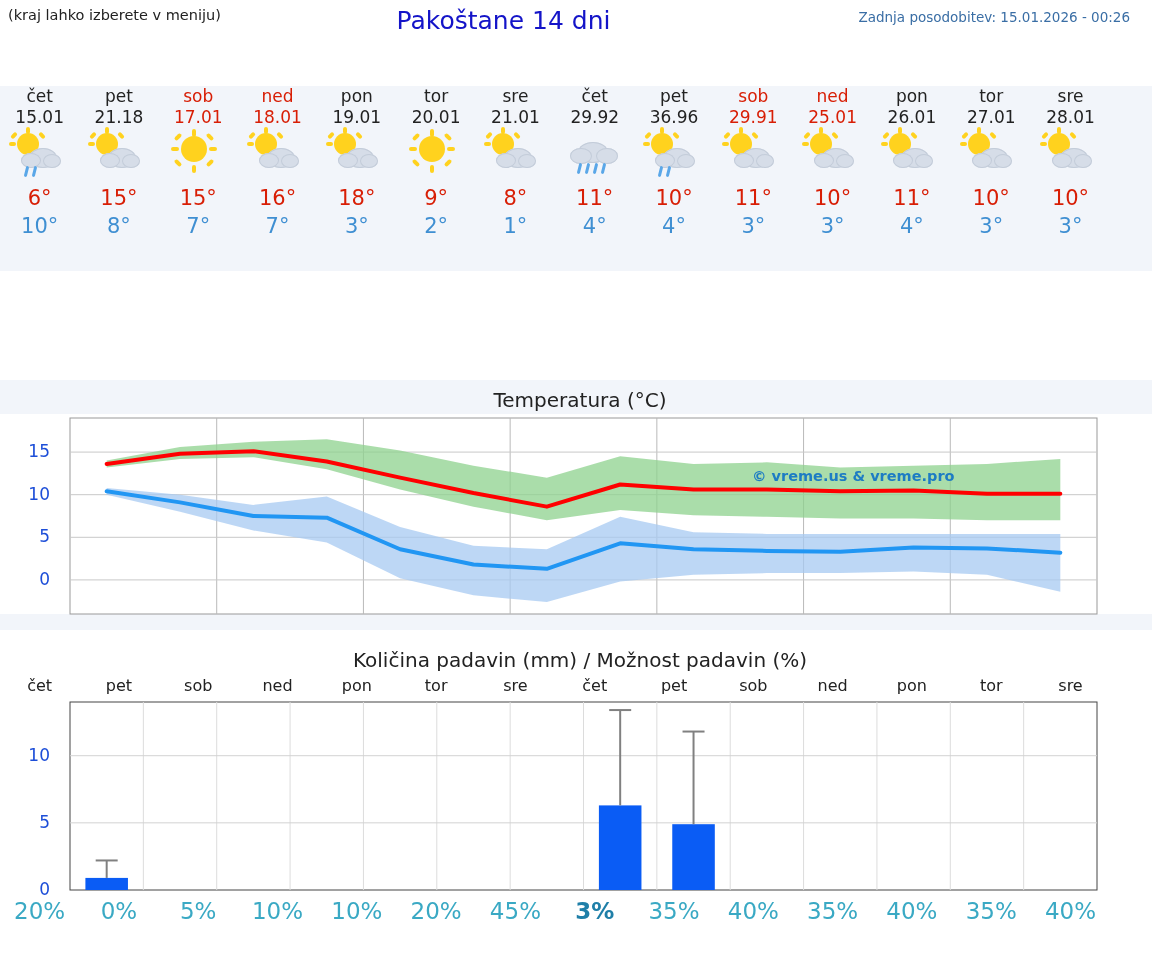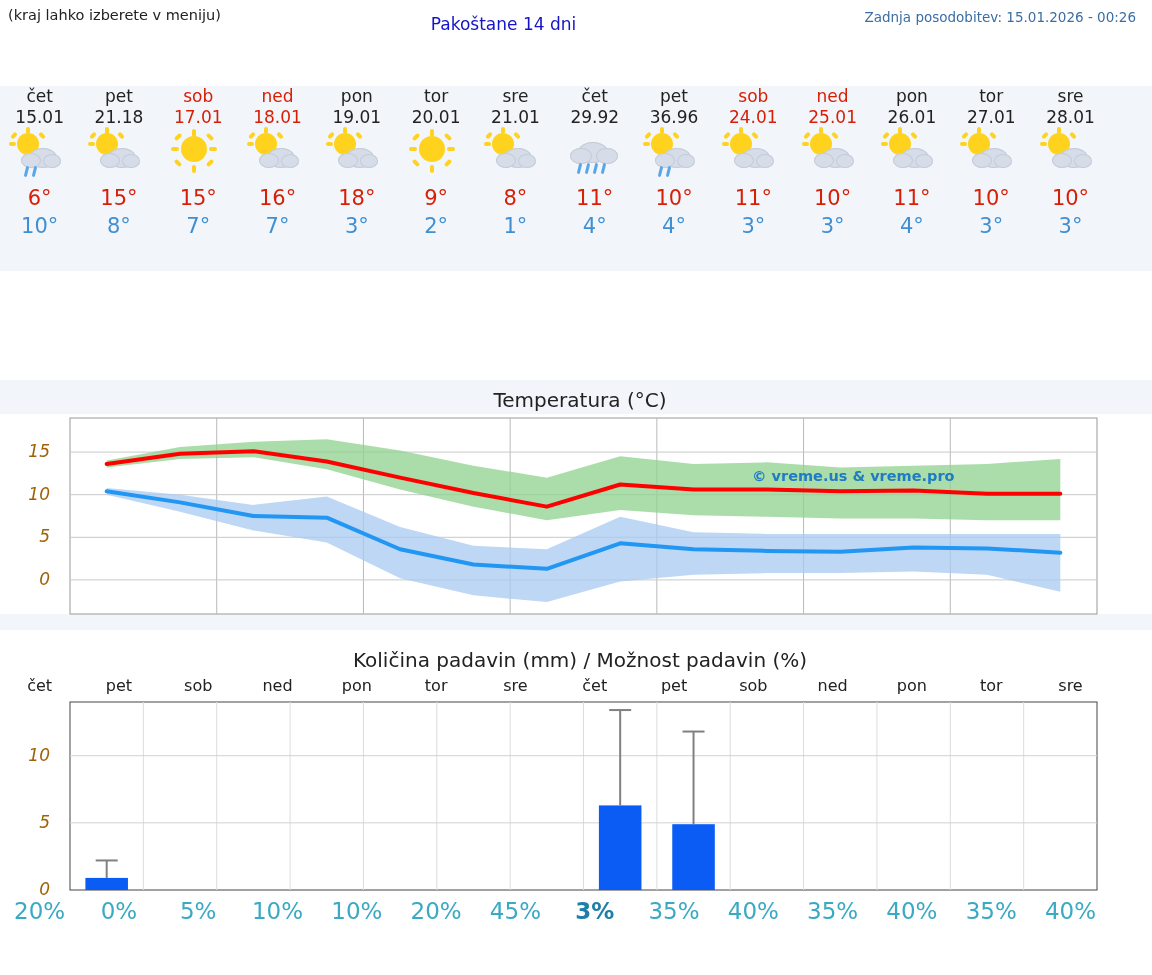--- a/index.html
+++ b/index.html
@@ -6,22 +6,22 @@
   body{
     width:1152px;height:975px;
     background:#ffffff;
     font-family:"DejaVu Sans","Liberation Sans",sans-serif;
     color:#333;
     position:relative;
     overflow:hidden;
   }
   .topbar{position:absolute;left:0;top:0;width:1152px;height:58px;background:#fff;}
   .menu-note{position:absolute;left:8px;top:7px;font-size:14.5px;color:#222;}
-  .page-title{position:absolute;left:0;top:14px;width:1007px;text-align:center;font-size:17px;color:#1414c8;}
-  .update{position:absolute;right:16px;top:9px;font-size:13.5px;color:#3a6ea5;}
+  .page-title{position:absolute;left:0;top:6px;width:1007px;text-align:center;font-size:25px;color:#1414c8;}
+  .update{position:absolute;right:22px;top:9px;font-size:13.5px;color:#3a6ea5;}
 
   
   .strip{position:absolute;left:0;top:86px;width:1152px;height:185px;background:#f2f5fa;}
   .days{position:absolute;left:0;top:0;width:1152px;display:flex;}
   .day{width:79.3px;text-align:center;}
   .dow{font-size:17px;line-height:21px;color:#222;}
   .date{font-size:17px;line-height:21px;color:#222;}
   .day.weekend .dow,.day.weekend .date{color:#d81e05;}
   .icon{height:48px;margin-top:4px;position:relative;}
   .tmax{font-size:21px;color:#d81e05;line-height:28px;margin-top:4px;}
@@ -32,21 +32,21 @@
   .sun{position:absolute;border-radius:50%;background:#ffd21e;}
   .ray{position:absolute;background:#ffd21e;border-radius:2px;}
   .cloud{position:absolute;background:#d6dde8;border-radius:50%;box-shadow:0 0 0 1px #c3ccd9 inset;}
   .rain{position:absolute;width:3px;height:11px;background:#5aa7e8;border-radius:2px;transform:rotate(14deg);}
 
   
   .tchart-wrap{position:absolute;left:0;top:380px;width:1152px;height:250px;background:#f2f5fa;}
   .tchart-title{position:absolute;left:0;top:388px;width:1160px;text-align:center;font-size:20px;color:#222;}
   .plot-white{position:absolute;left:0;top:414px;width:1152px;height:200px;background:#fff;}
   .copyright{position:absolute;left:752px;top:468px;font-size:14.5px;font-weight:bold;color:#1d7cc4;}
-  .tlabel{position:absolute;font-size:17px;color:#a16207;text-align:right;width:30px;font-style:italic;}
+  .tlabel{position:absolute;font-size:17px;color:#1d4ed8;text-align:right;width:30px;}
 
   
   .pchart-title{position:absolute;left:0;top:648px;width:1160px;text-align:center;font-size:20px;color:#222;}
   .pdays{position:absolute;left:0;top:676px;width:1152px;display:flex;}
   .pday{width:79.3px;text-align:center;font-size:16px;color:#222;}
   .pctrow{position:absolute;left:0;top:898px;width:1152px;display:flex;}
   .pct{width:79.3px;text-align:center;font-size:23px;color:#3aa9c4;}
   .pct.strong{color:#1f7fa8;font-weight:bold;}
   svg{display:block;}
 </style>
@@ -223,21 +223,21 @@
             <div class="cloud" style="left:34px;top:22px;width:18px;height:14px;"></div>
             <div class="rain" style="left:16px;top:34px;"></div>
             <div class="rain" style="left:24px;top:34px;"></div>
           </div>
         </div>
         <div class="tmax">10°</div>
         <div class="tmin">4°</div>
       </div>
       <div class="day weekend">
         <div class="dow">sob</div>
-        <div class="date">24.01</div>
+        <div class="date">29.91</div>
         <div class="icon">
           <div class="wi">
             <div class="sun" style="left:8px;top:1px;width:22px;height:22px;"></div>
             <div class="ray" style="left:17px;top:-5px;width:4px;height:7px;"></div>
             <div class="ray" style="left:0px;top:10px;width:7px;height:4px;"></div>
             <div class="ray" style="left:3px;top:0px;width:4px;height:7px;transform:rotate(45deg);"></div>
             <div class="ray" style="left:31px;top:0px;width:4px;height:7px;transform:rotate(-45deg);"></div>
             <div class="cloud" style="left:20px;top:16px;width:28px;height:20px;"></div>
             <div class="cloud" style="left:12px;top:21px;width:20px;height:15px;"></div>
             <div class="cloud" style="left:34px;top:22px;width:18px;height:14px;"></div>

